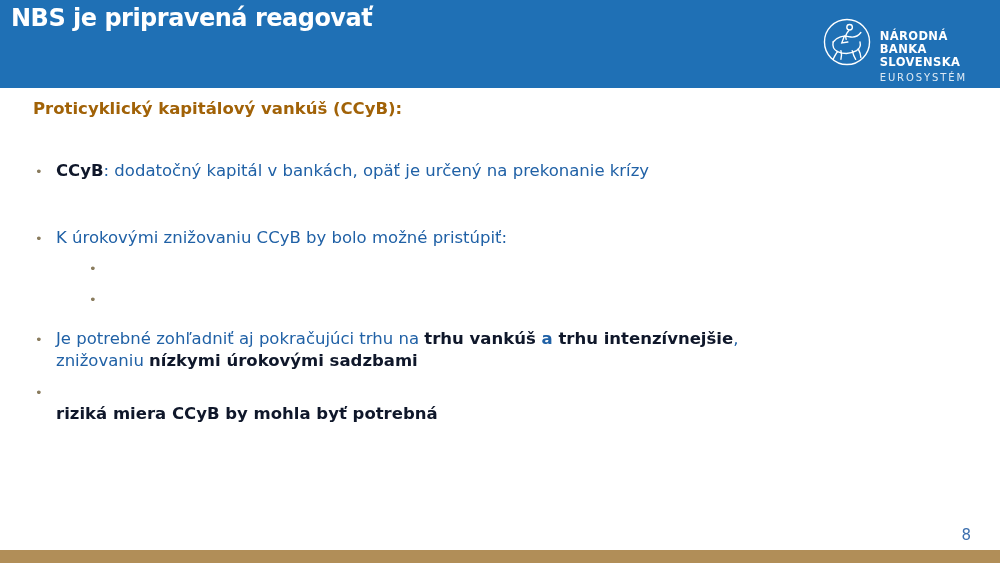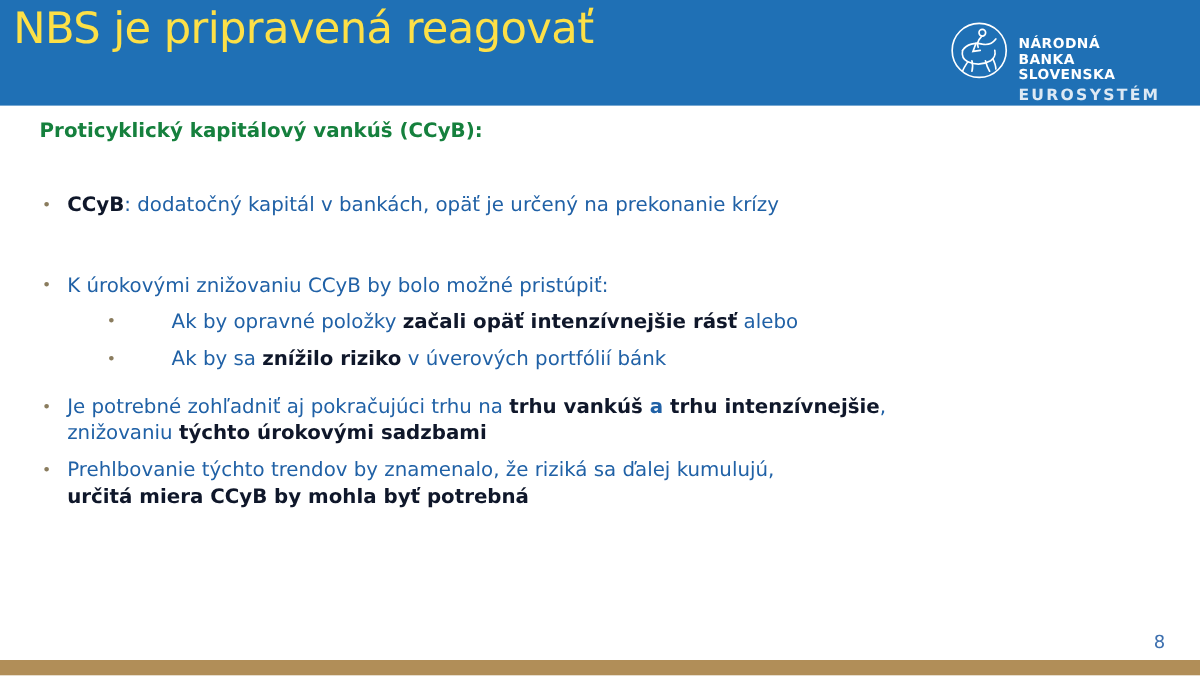--- a/index.html
+++ b/index.html
@@ -19,23 +19,23 @@
   
   .header {
     position: absolute;
     left: 0; top: 0;
     width: 1000px; height: 88px;
     background: #1f70b5;
   }
   .slide-title {
     position: absolute;
     left: 11px; top: 4px;
-    color: #fde047;
-    font-size: 36px;
-    font-weight: normal;
+    color: #ffffff;
+    font-size: 24px;
+    font-weight: bold;
     letter-spacing: -0.5px;
     white-space: nowrap;
   }
 
   
   .logo {
     position: absolute;
     right: 33px; top: 14px;
     display: flex;
     align-items: flex-start;
@@ -46,32 +46,32 @@
     color: #ffffff;
     margin-top: 16px;
   }
   .logo-line {
     font-size: 11.5px;
     font-weight: bold;
     line-height: 13px;
     letter-spacing: 0.4px;
   }
   .logo-euro {
-    font-size: 13px;
-    font-weight: bold;
+    font-size: 10px;
+    font-weight: normal;
     letter-spacing: 1.9px;
     margin-top: 3px;
     opacity: 0.85;
   }
 
   
   .content-heading {
     position: absolute;
     left: 33px; top: 99px;
-    color: #15803d;
+    color: #a16207;
     font-size: 16.5px;
     font-weight: bold;
   }
   .bullet-row {
     position: absolute;
     left: 0;
     width: 950px;
     font-size: 16.5px;
     line-height: 21.5px;
     color: #2061a6;
@@ -153,44 +153,38 @@
 
   <div class="bullet-row l1 row-b2">
     <span class="dot">•</span>
     <div class="btext">
       <span>K úrokovými znižovaniu CCyB by bolo možné pristúpiť:</span>
     </div>
   </div>
 
   <div class="bullet-row l2 row-sub1">
     <span class="dot">•</span>
-    <div class="btext">
-      <span>Ak by opravné položky </span><span class="gold">začali opäť intenzívnejšie rásť</span><span> alebo</span>
-    </div>
   </div>
 
   <div class="bullet-row l2 row-sub2">
     <span class="dot">•</span>
-    <div class="btext">
-      <span>Ak by sa </span><span class="gold">znížilo riziko</span><span> v úverových portfólií bánk</span>
-    </div>
   </div>
 
   <div class="bullet-row l1 row-b3">
     <span class="dot">•</span>
     <div class="btext">
       <span>Je potrebné zohľadniť aj pokračujúci trhu na </span><span class="gold">trhu vankúš</span><span class="blue-bold"> a </span><span class="gold">trhu intenzívnejšie</span><span>,</span><br>
-      <span>znižovaniu </span><span class="gold">týchto úrokovými sadzbami</span>
+      <span>znižovaniu </span><span class="gold">nízkymi úrokovými sadzbami</span>
     </div>
   </div>
 
   <div class="bullet-row l1 row-b4">
     <span class="dot">•</span>
     <div class="btext">
-      <span>Prehlbovanie týchto trendov by znamenalo, že riziká sa ďalej kumulujú,</span><br>
-      <span class="gold">určitá miera CCyB by mohla byť potrebná</span>
+      <br>
+      <span class="gold">riziká miera CCyB by mohla byť potrebná</span>
     </div>
   </div>
 
   <div class="page-number">8</div>
   <div class="bottom-bar"></div>
 
 </div>
 
 </body></html>

